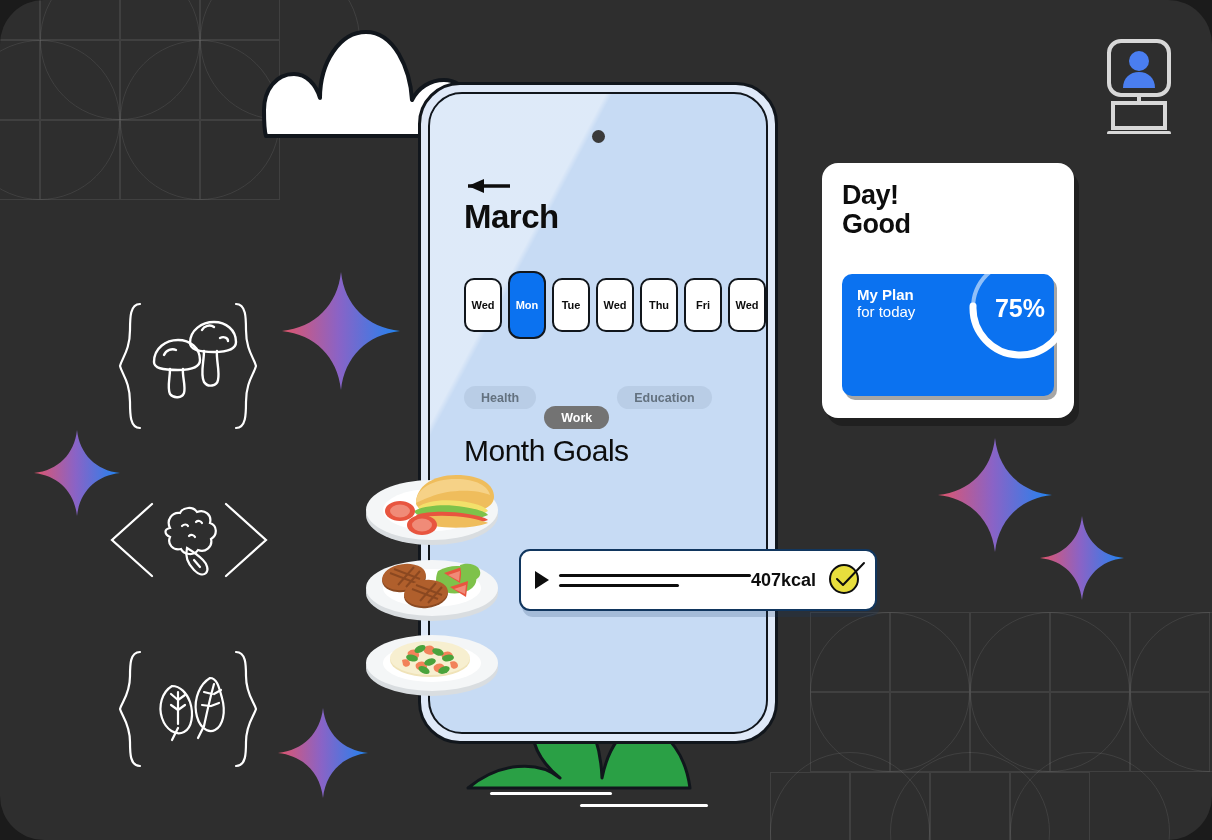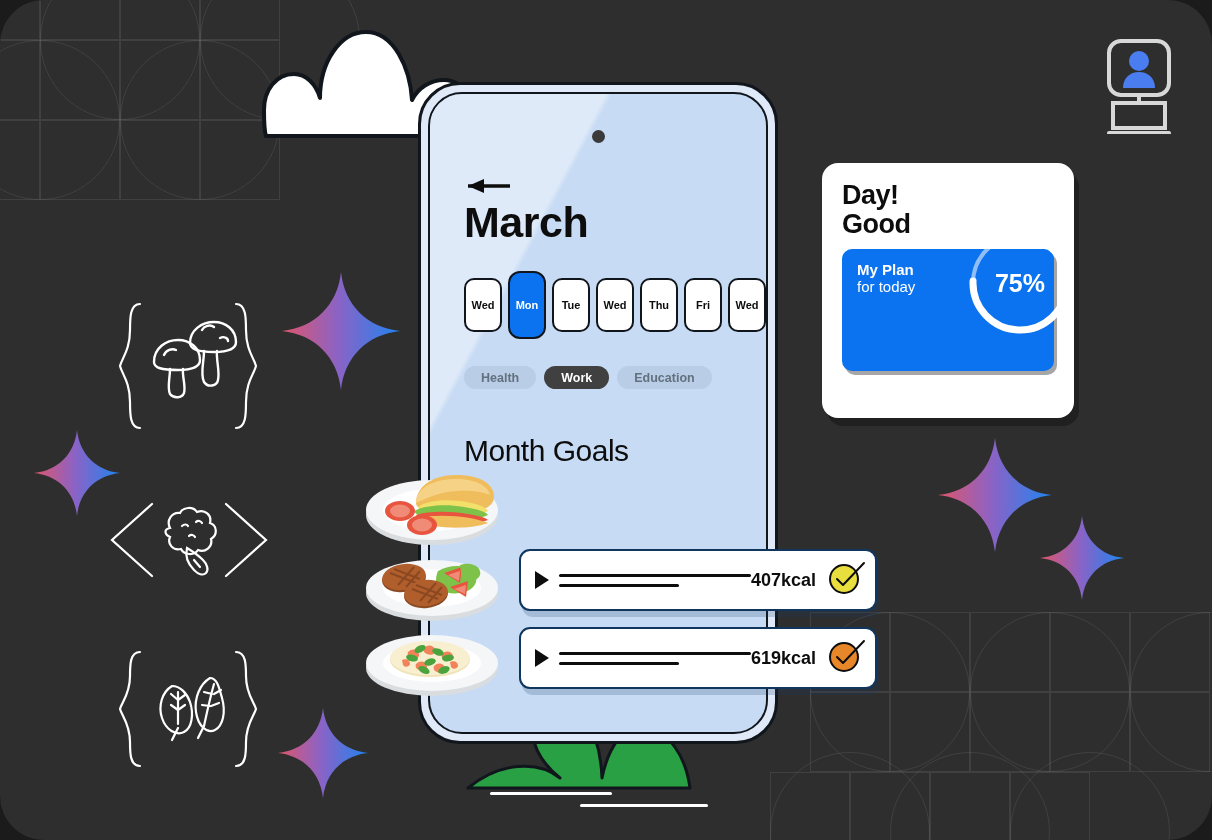--- a/index.html
+++ b/index.html
@@ -32,33 +32,33 @@
          box-sizing:border-box;padding:7px;}
   .phone-screen{position:relative;width:100%;height:100%;background:#c7dbf4;
          border:2px solid #11161c;border-radius:34px;box-sizing:border-box;overflow:hidden;}
   .screen-sheen{position:absolute;inset:0;
        background:linear-gradient(118deg,rgba(255,255,255,.42) 0%,rgba(255,255,255,.42) 26%,rgba(255,255,255,0) 27%);
        pointer-events:none;}
   .camera{position:absolute;left:50%;top:36px;width:13px;height:13px;margin-left:-6px;
           background:#3a3a3a;border-radius:50%;}
 
   .back-arrow{position:absolute;left:36px;top:84px;}
-  .month-title{position:absolute;left:34px;top:104px;font-size:43px;font-weight:700;
+  .month-title{position:absolute;left:34px;top:104px;font-size:33px;font-weight:700;
                color:#0d0d0d;letter-spacing:-.5px;}
 
   .daystrip{position:absolute;left:34px;top:177px;display:flex;gap:6px;align-items:center;}
   .day{width:38px;height:54px;background:#fff;border:2px solid #11161c;border-radius:10px;
        display:flex;align-items:center;justify-content:center;font-size:11px;font-weight:700;
        color:#0d0d0d;box-sizing:border-box;}
   .day.active{background:#0b72f0;color:#fff;height:68px;border-radius:12px;}
 
   .chips{position:absolute;left:34px;top:272px;display:flex;gap:8px;align-items:center;}
   .chip{height:23px;padding:0 17px;border-radius:14px;display:flex;align-items:center;
         justify-content:center;font-size:12.5px;font-weight:700;background:#b9cde6;color:#63717f;}
-  .chip.active{background:#404040;color:#fff;}
+  .chip.active{background:#737373;color:#fff;margin-top:40px;}
 
   .goals-title{position:absolute;left:34px;top:340px;font-size:30px;font-weight:400;
                color:#0d0d0d;letter-spacing:-.5px;}
 
   
   .goal-row{position:absolute;display:flex;align-items:center;}
   .goal-card{position:relative;width:358px;height:62px;background:#fff;border:2px solid #11365e;
              border-radius:11px;box-sizing:border-box;display:flex;align-items:center;
              box-shadow:3px 6px 0 rgba(25,60,105,.20);}
   .play-tri{width:0;height:0;border-left:14px solid #0d0d0d;border-top:9px solid transparent;
@@ -69,21 +69,21 @@
   .bars .b2{width:120px;}
   .kcal{font-size:18px;font-weight:700;color:#0d0d0d;margin-right:12px;white-space:nowrap;}
   .check{margin-right:13px;flex:0 0 auto;}
 
   .plate{position:absolute;}
 
   
   .goodday{position:absolute;left:822px;top:163px;width:252px;height:255px;background:#fff;
            border-radius:16px;box-shadow:5px 8px 0 rgba(0,0,0,.30);box-sizing:border-box;padding:18px 20px;}
   .gd-title{font-size:27px;font-weight:700;color:#0d0d0d;line-height:1.08;letter-spacing:-.5px;}
-  .plan-card{position:relative;margin-top:10px;width:212px;height:122px;background:#0b72f0;
+  .plan-card{position:relative;margin-top:35px;width:212px;height:122px;background:#0b72f0;
              border-radius:10px;box-shadow:3px 4px 0 rgba(0,0,0,.35);box-sizing:border-box;padding:13px 15px;}
   .plan-l1{font-size:15px;font-weight:700;color:#fff;line-height:1.12;}
   .plan-l2{font-size:15px;font-weight:400;color:#fff;line-height:1.12;}
   .ring-wrap{position:absolute;right:-22px;top:-22px;width:112px;height:112px;}
   .ring-pct{position:absolute;inset:0;display:flex;align-items:center;justify-content:center;
             font-size:25px;font-weight:700;color:#ffffff;}
 
   
   .grass{position:absolute;left:466px;top:696px;}
   .uline{position:absolute;height:3px;background:#fff;border-radius:2px;}
@@ -289,36 +289,20 @@
       <div class="kcal">407kcal</div>
       <div class="check">
         <svg width="38" height="34" viewBox="0 0 38 34">
           <circle cx="16" cy="18" r="14" fill="#e8de3d" stroke="#0d0d0d" stroke-width="2"></circle>
           <path d="M9 18 L15 24 L36 2" stroke="#0d0d0d" stroke-width="2" fill="none" stroke-linecap="round" stroke-linejoin="round"></path>
         </svg>
       </div>
     </div>
   </div>
 
-  <div class="goal-row" style="left:519px;top:627px;">
-    <div class="goal-card">
-      <div class="play-tri"></div>
-      <div class="bars">
-        <div class="b b1"></div>
-          <div class="b b2"></div>
-      </div>
-      <div class="kcal">619kcal</div>
-      <div class="check">
-        <svg width="38" height="34" viewBox="0 0 38 34">
-          <circle cx="16" cy="18" r="14" fill="#e8862a" stroke="#0d0d0d" stroke-width="2"></circle>
-          <path d="M9 18 L15 24 L36 2" stroke="#0d0d0d" stroke-width="2" fill="none" stroke-linecap="round" stroke-linejoin="round"></path>
-        </svg>
-      </div>
-    </div>
-  </div>
 
   <div class="plate" style="left:364px;top:455px;">
     <svg width="136" height="96" viewBox="0 0 136 96">
       <ellipse cx="68" cy="60" rx="66" ry="30" fill="#d9dde0"></ellipse>
       <ellipse cx="68" cy="55" rx="66" ry="30" fill="#f4f6f7"></ellipse>
       <ellipse cx="68" cy="55" rx="49" ry="21" fill="#ffffff"></ellipse>
       <path d="M52 48 C52 32 68 20 92 20 C118 20 130 30 130 42 C130 52 116 58 96 58 C72 58 52 56 52 48Z" fill="#efbd5c"></path>
       <path d="M52 48 C52 34 68 24 92 24 C112 24 124 31 126 40 C112 34 84 34 66 42 C58 45 54 47 52 48Z" fill="#f6d287"></path>
       <path d="M54 52 C62 46 78 44 96 46 C112 48 122 52 124 56 C116 62 92 64 72 60 C60 58 55 55 54 52Z" fill="#f3e06a"></path>
       <path d="M50 56 C62 50 82 49 100 52 C114 54 122 57 124 60 C112 66 88 68 68 64 C56 62 51 59 50 56Z" fill="#7ec24a"></path>

